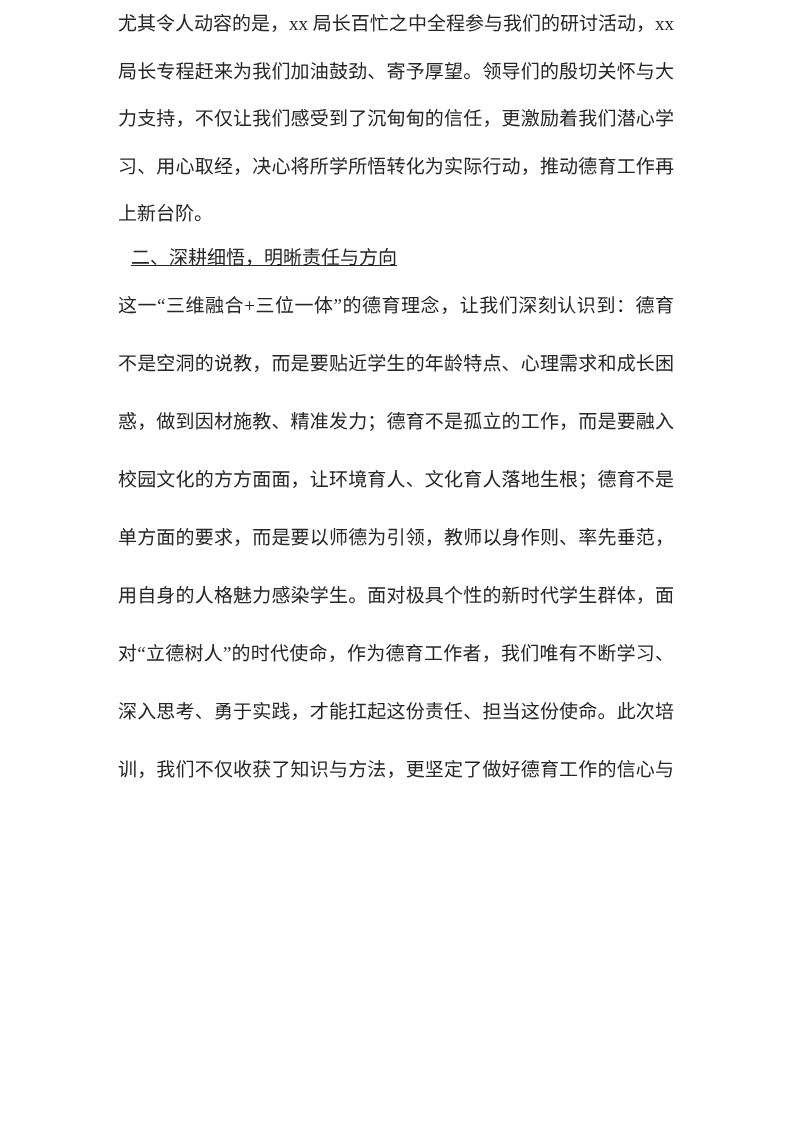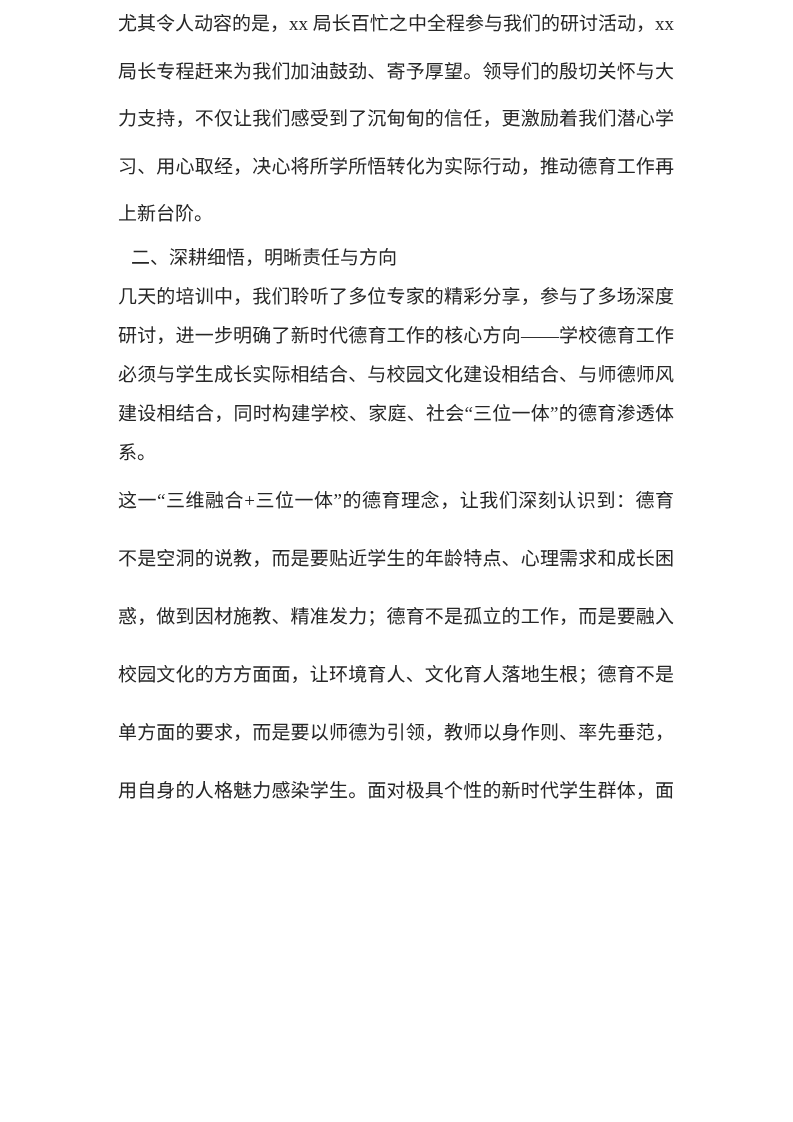--- a/index.html
+++ b/index.html
@@ -31,32 +31,32 @@
   }
   .para-1 {
     margin-top: 137px;
     line-height: 47.5px;
   }
   .section-heading {
     margin-top: 20px;
     padding-left: 13px;
     line-height: 39px;
     text-align: left;
+    text-decoration: underline;
   }
   .para-2 {
     line-height: 39px;
   }
   .para-3 {
     margin-top: 44px;
     line-height: 58px;
   }
 </style>
 </head>
 <body>
 
 <div class="page">
   <div class="content">
     <p class="para-1">尤其令人动容的是，xx 局长百忙之中全程参与我们的研讨活动，xx 局长专程赶来为我们加油鼓劲、寄予厚望。领导们的殷切关怀与大力支持，不仅让我们感受到了沉甸甸的信任，更激励着我们潜心学习、用心取经，决心将所学所悟转化为实际行动，推动德育工作再上新台阶。</p>
     <h2 class="section-heading">二、深耕细悟，明晰责任与方向</h2>
-    <p class="para-2">几天的培训中，我们聆听了多位专家的精彩分享，参与了多场深度研讨，进一步明确了新时代德育工作的核心方向——学校德育工作必须与学生成长实际相结合、与校园文化建设相结合、与师德师风建设相结合，同时构建学校、家庭、社会“三位一体”的德育渗透体系。</p>
     <p class="para-3">这一“三维融合+三位一体”的德育理念，让我们深刻认识到：德育不是空洞的说教，而是要贴近学生的年龄特点、心理需求和成长困惑，做到因材施教、精准发力；德育不是孤立的工作，而是要融入校园文化的方方面面，让环境育人、文化育人落地生根；德育不是单方面的要求，而是要以师德为引领，教师以身作则、率先垂范，用自身的人格魅力感染学生。面对极具个性的新时代学生群体，面对“立德树人”的时代使命，作为德育工作者，我们唯有不断学习、深入思考、勇于实践，才能扛起这份责任、担当这份使命。此次培训，我们不仅收获了知识与方法，更坚定了做好德育工作的信心与决心。</p>
   </div>
 </div>
 
 </body></html>

